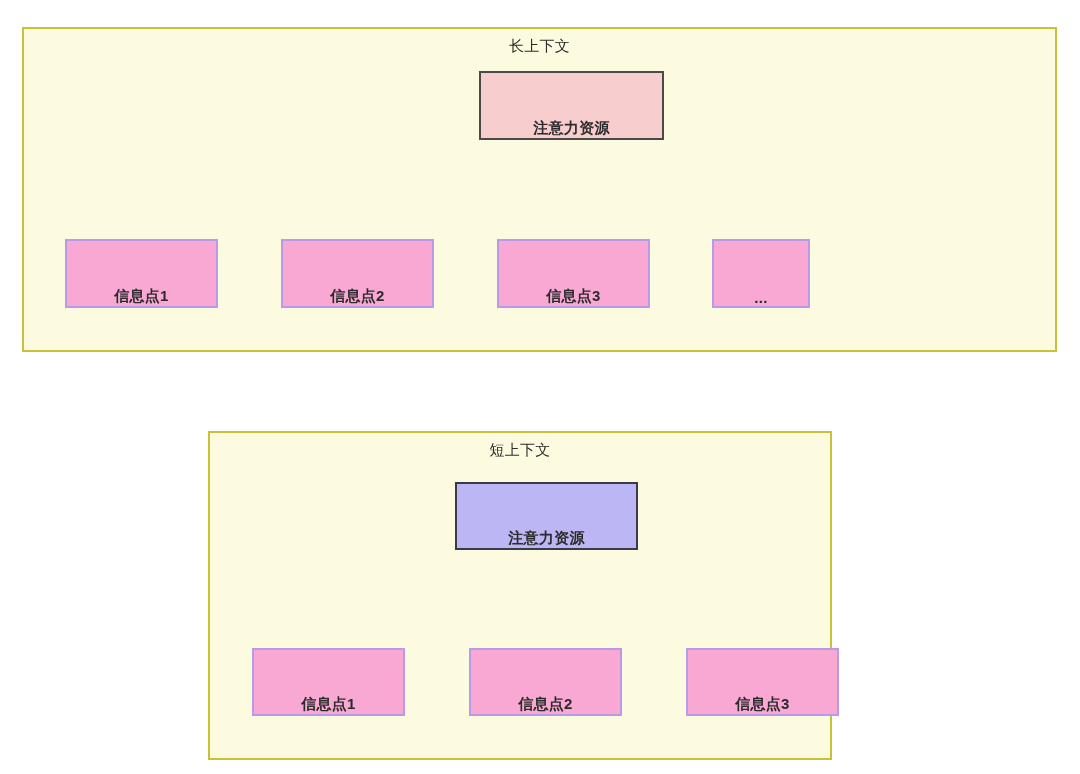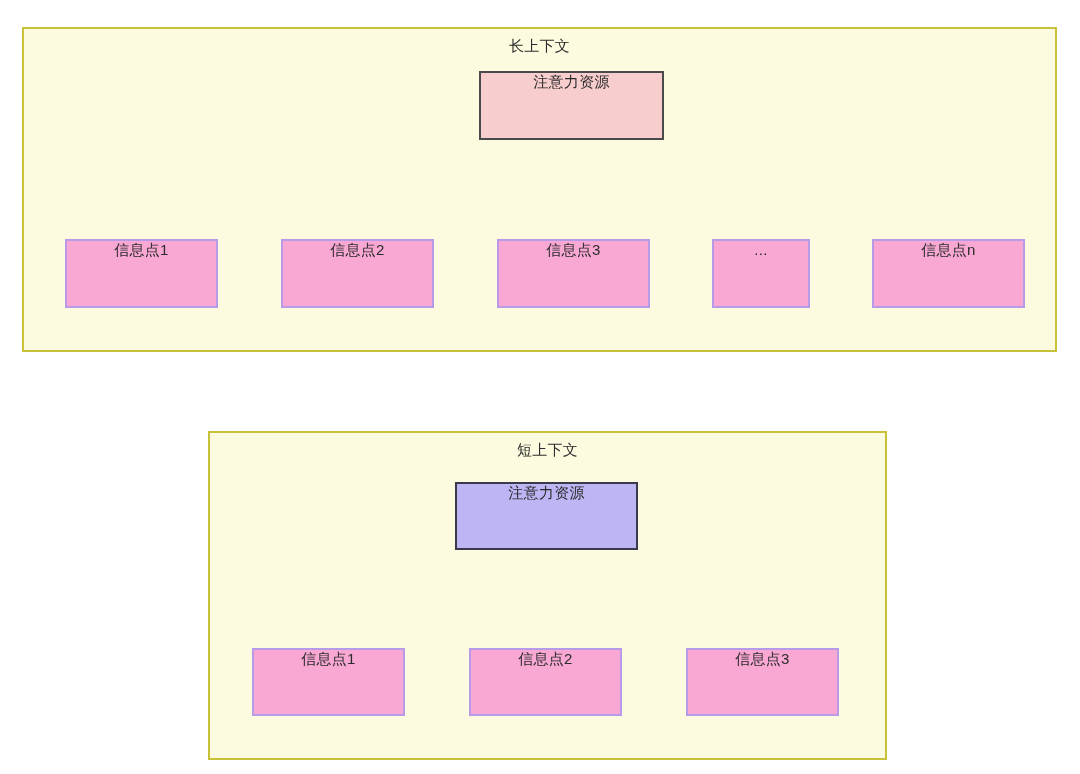--- a/index.html
+++ b/index.html
@@ -29,46 +29,47 @@
   }
   #frame-long {
     left: 22px;
     top: 24px;
     width: 1035px;
     height: 325px;
   }
   #frame-short {
     left: 208px;
     top: 428px;
-    width: 679px;
+    width: 624px;
     height: 329px;
   }
   .frame-title {
     position: absolute;
     left: 0;
     right: 0;
     text-align: center;
     font-size: 15px;
     color: #2b2b2b;
     letter-spacing: 0.3px;
     white-space: nowrap;
   }
   #frame-long .frame-title { top: 8px; }
   #frame-short .frame-title { top: 8px; }
 
   .node {
     position: absolute;
     box-sizing: border-box;
     display: flex;
-    align-items: flex-start;
+    align-items: flex-end;
     justify-content: center;
     font-size: 15px;
     color: #2b2b2b;
     letter-spacing: 0.3px;
     white-space: nowrap;
+    font-weight: bold;
   }
   .node-root-pink {
     background: #f8cdcd;
     border: 2px solid #4a4a4a;
   }
   .node-root-blue {
     background: #bcb6f5;
     border: 2px solid #3a3a4a;
   }
   .node-leaf {
@@ -135,23 +136,20 @@
   </div>
   <div class="node node-leaf" id="node-long-leaf-1" style="left: 281px; top: 236px; width: 153px; height: 69px;">
     <span>信息点2</span>
   </div>
   <div class="node node-leaf" id="node-long-leaf-2" style="left: 497px; top: 236px; width: 153px; height: 69px;">
     <span>信息点3</span>
   </div>
   <div class="node node-leaf" id="node-long-leaf-3" style="left: 712px; top: 236px; width: 98px; height: 69px;">
     <span>...</span>
   </div>
-  <div class="node node-leaf" id="node-long-leaf-4" style="left: 872px; top: 236px; width: 153px; height: 69px;">
-    <span>信息点n</span>
-  </div>
 
   <div class="node node-root-blue" id="node-short-root" style="left: 455px; top: 479px; width: 183px; height: 68px;">
     <span>注意力资源</span>
   </div>
 
   <div class="node node-leaf" id="node-short-leaf-0" style="left: 252px; top: 645px; width: 153px; height: 68px;">
     <span>信息点1</span>
   </div>
   <div class="node node-leaf" id="node-short-leaf-1" style="left: 469px; top: 645px; width: 153px; height: 68px;">
     <span>信息点2</span>

